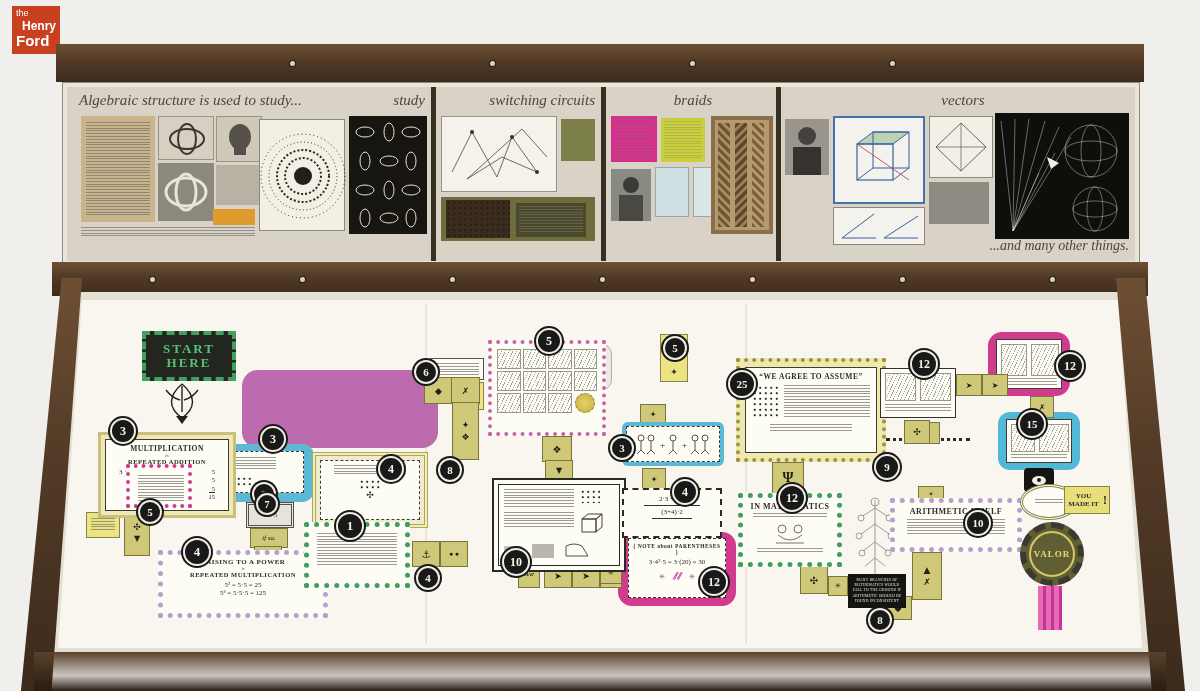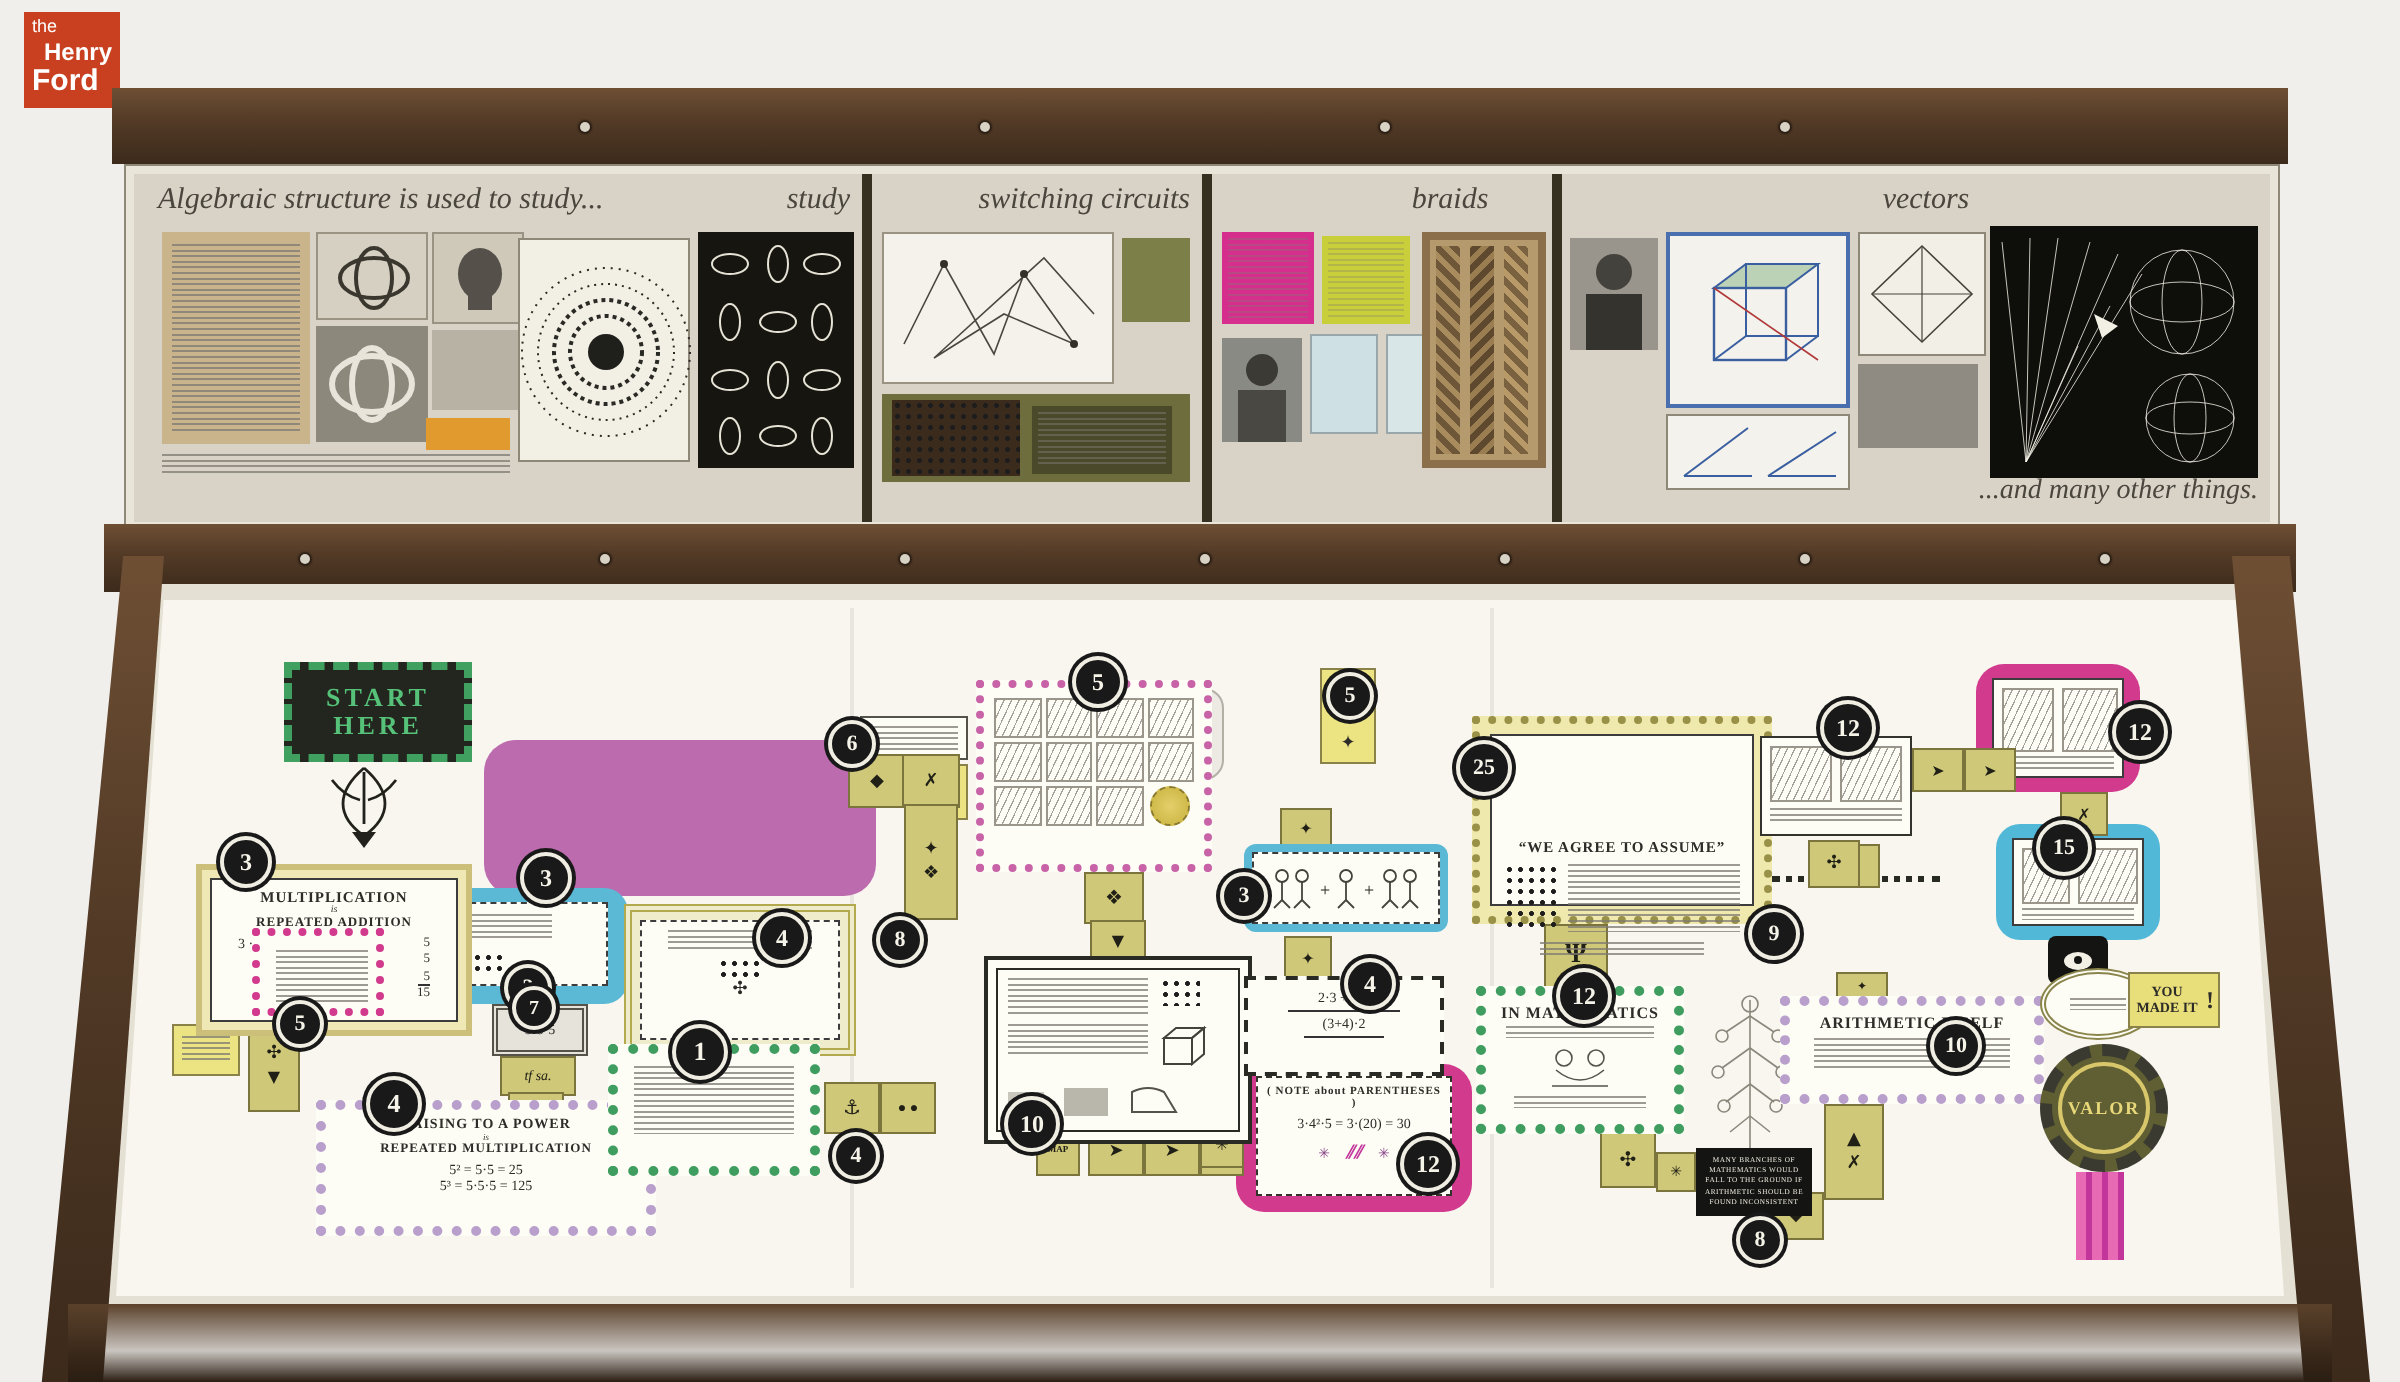--- a/index.html
+++ b/index.html
@@ -58,21 +58,21 @@
     <span class="screw" style="left:434px;top:17px;"></span>
     <span class="screw" style="left:634px;top:17px;"></span>
     <span class="screw" style="left:834px;top:17px;"></span>
   </div>
 
   <div class="a upanel">
 
     <div class="hdr" style="left:16px;width:250px;">Algebraic structure is used to study...</div>
     <div class="hdr" style="left:290px;width:72px;justify-content:flex-end;">study</div>
     <div class="hdr" style="left:392px;width:140px;justify-content:flex-end;">switching circuits</div>
-    <div class="hdr" style="left:592px;width:140px;justify-content:center;">braids</div>
+    <div class="hdr" style="left:560px;width:140px;justify-content:center;">braids</div>
     <div class="hdr" style="left:830px;width:140px;justify-content:center;">vectors</div>
     <div class="divbar" style="left:368px;"></div>
     <div class="divbar" style="left:538px;"></div>
     <div class="divbar" style="left:713px;"></div>
 
     <div class="ph" style="left:18px;top:33px;width:74px;height:106px;background:#c9b48c;">
       <div class="lines" style="position:absolute;left:5px;top:6px;width:64px;height:94px;"></div>
     </div>
     <div class="ph" style="left:95px;top:33px;width:56px;height:44px;background:#d6d0c2;border:1px solid #9a9384;">
       <svg width="56" height="44">
@@ -485,21 +485,21 @@
     <div style="display:flex;justify-content:center;gap:8px;margin-top:5px;align-items:center;">
       <span style="font-size:7px;color:#8a4a8a;font-family:'DejaVu Sans',sans-serif;">✳</span>
       <span style="font-size:9px;font-weight:bold;font-style:italic;color:#c2359a;">⫽⫽</span>
       <span style="font-size:7px;color:#8a4a8a;font-family:'DejaVu Sans',sans-serif;">✳</span>
     </div>
   </div>
   <div class="num" style="left:700px;top:568px;width:24px;height:24px;font-size:12px;">12</div>
 
   <div class="a z" style="left:736px;top:358px;width:150px;height:104px;background:#f0e9ae;border:4px dotted #9a9148;box-sizing:border-box;padding:5px;">
     <div class="card" style="width:100%;height:100%;padding:4px 6px;">
-      <div class="tt" style="font-size:7.5px;margin-top:47px;">“WE AGREE TO ASSUME”</div>
+      <div class="tt" style="font-size:7.5px;">“WE AGREE TO ASSUME”</div>
       <div style="display:flex;gap:6px;margin-top:4px;">
         <div class="dots" style="width:26px;height:34px;"></div>
         <div class="lines" style="flex:1;height:34px;"></div>
       </div>
       <div class="lines" style="width:70%;height:8px;margin:5px auto 0;"></div>
     </div>
   </div>
   <div class="num" style="left:728px;top:370px;width:24px;height:24px;font-size:11px;">25</div>
   <div class="seg" style="left:772px;top:462px;width:30px;height:30px;">
       <span style="font-size:14px;font-weight:bold;">Ψ</span>

